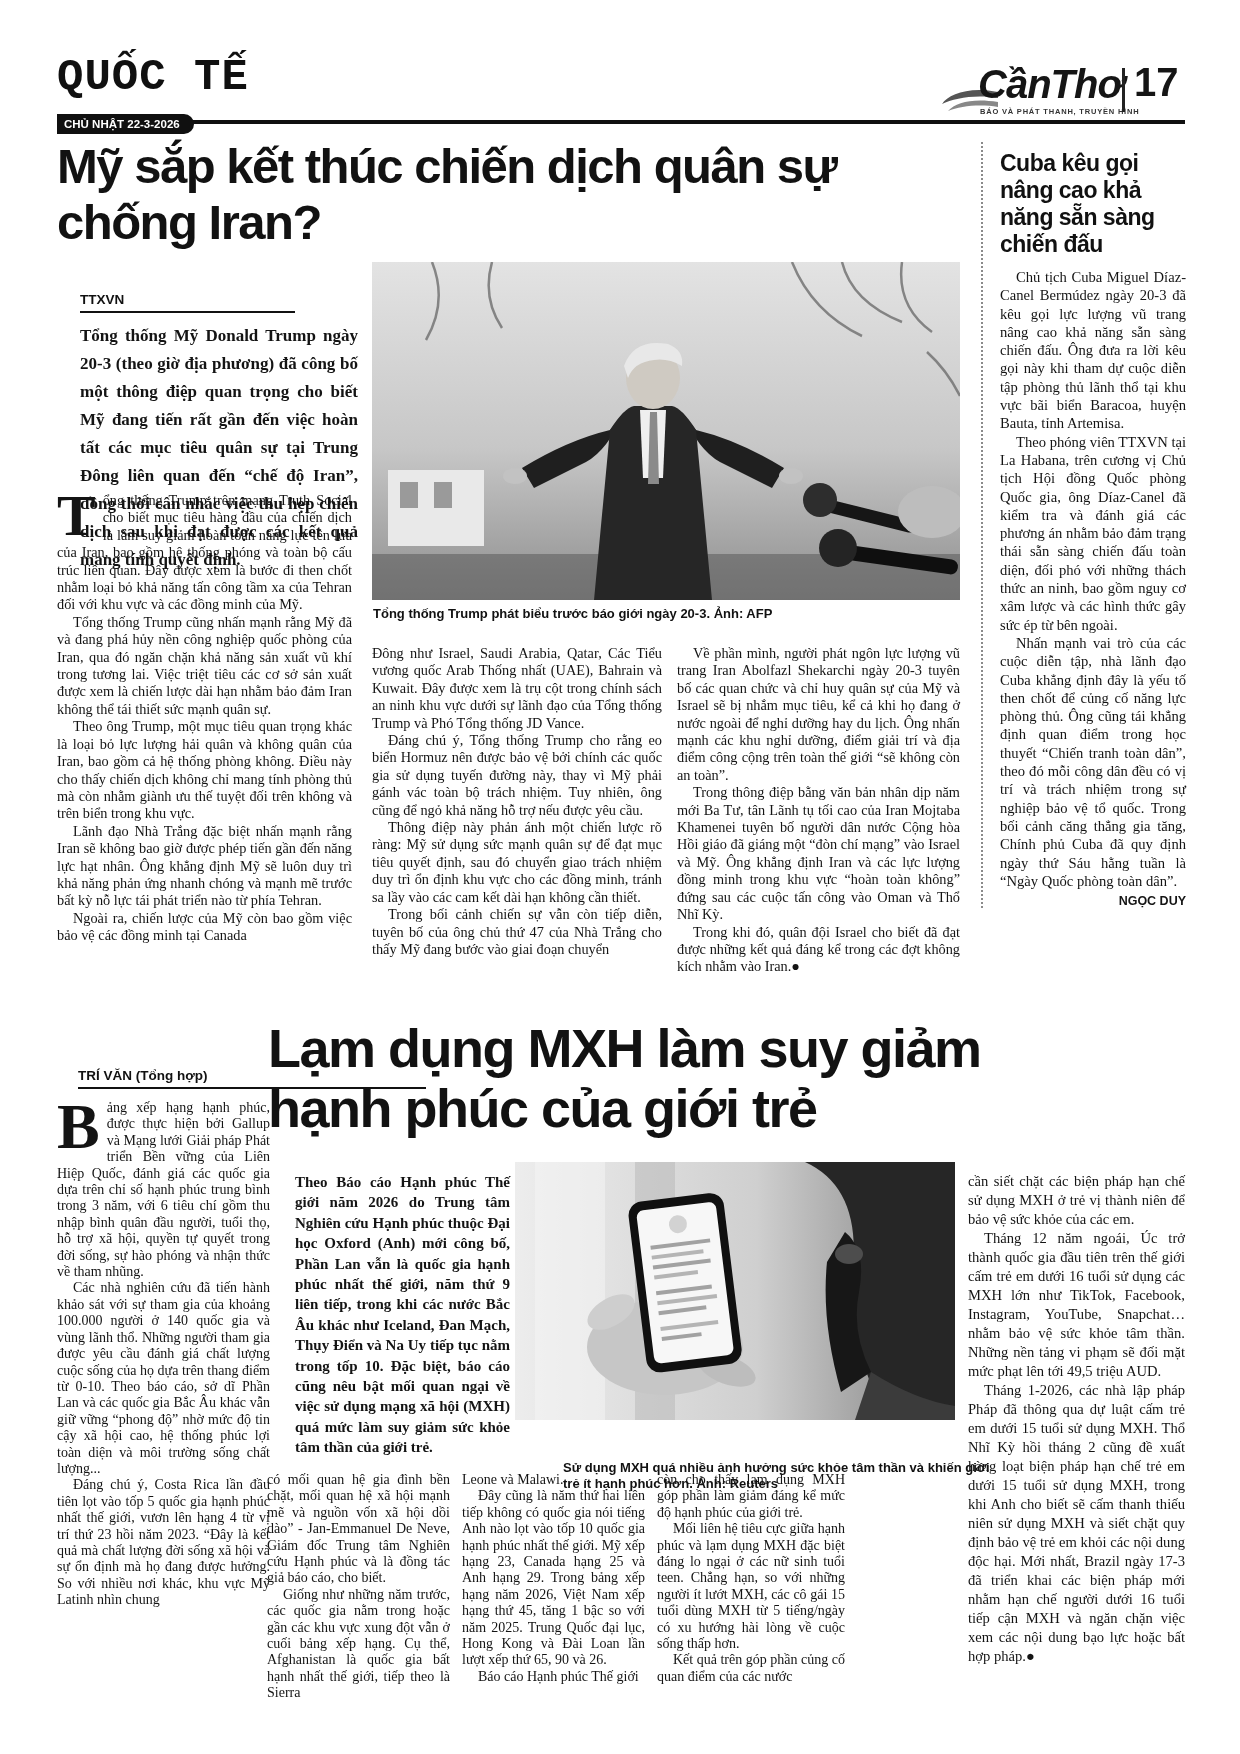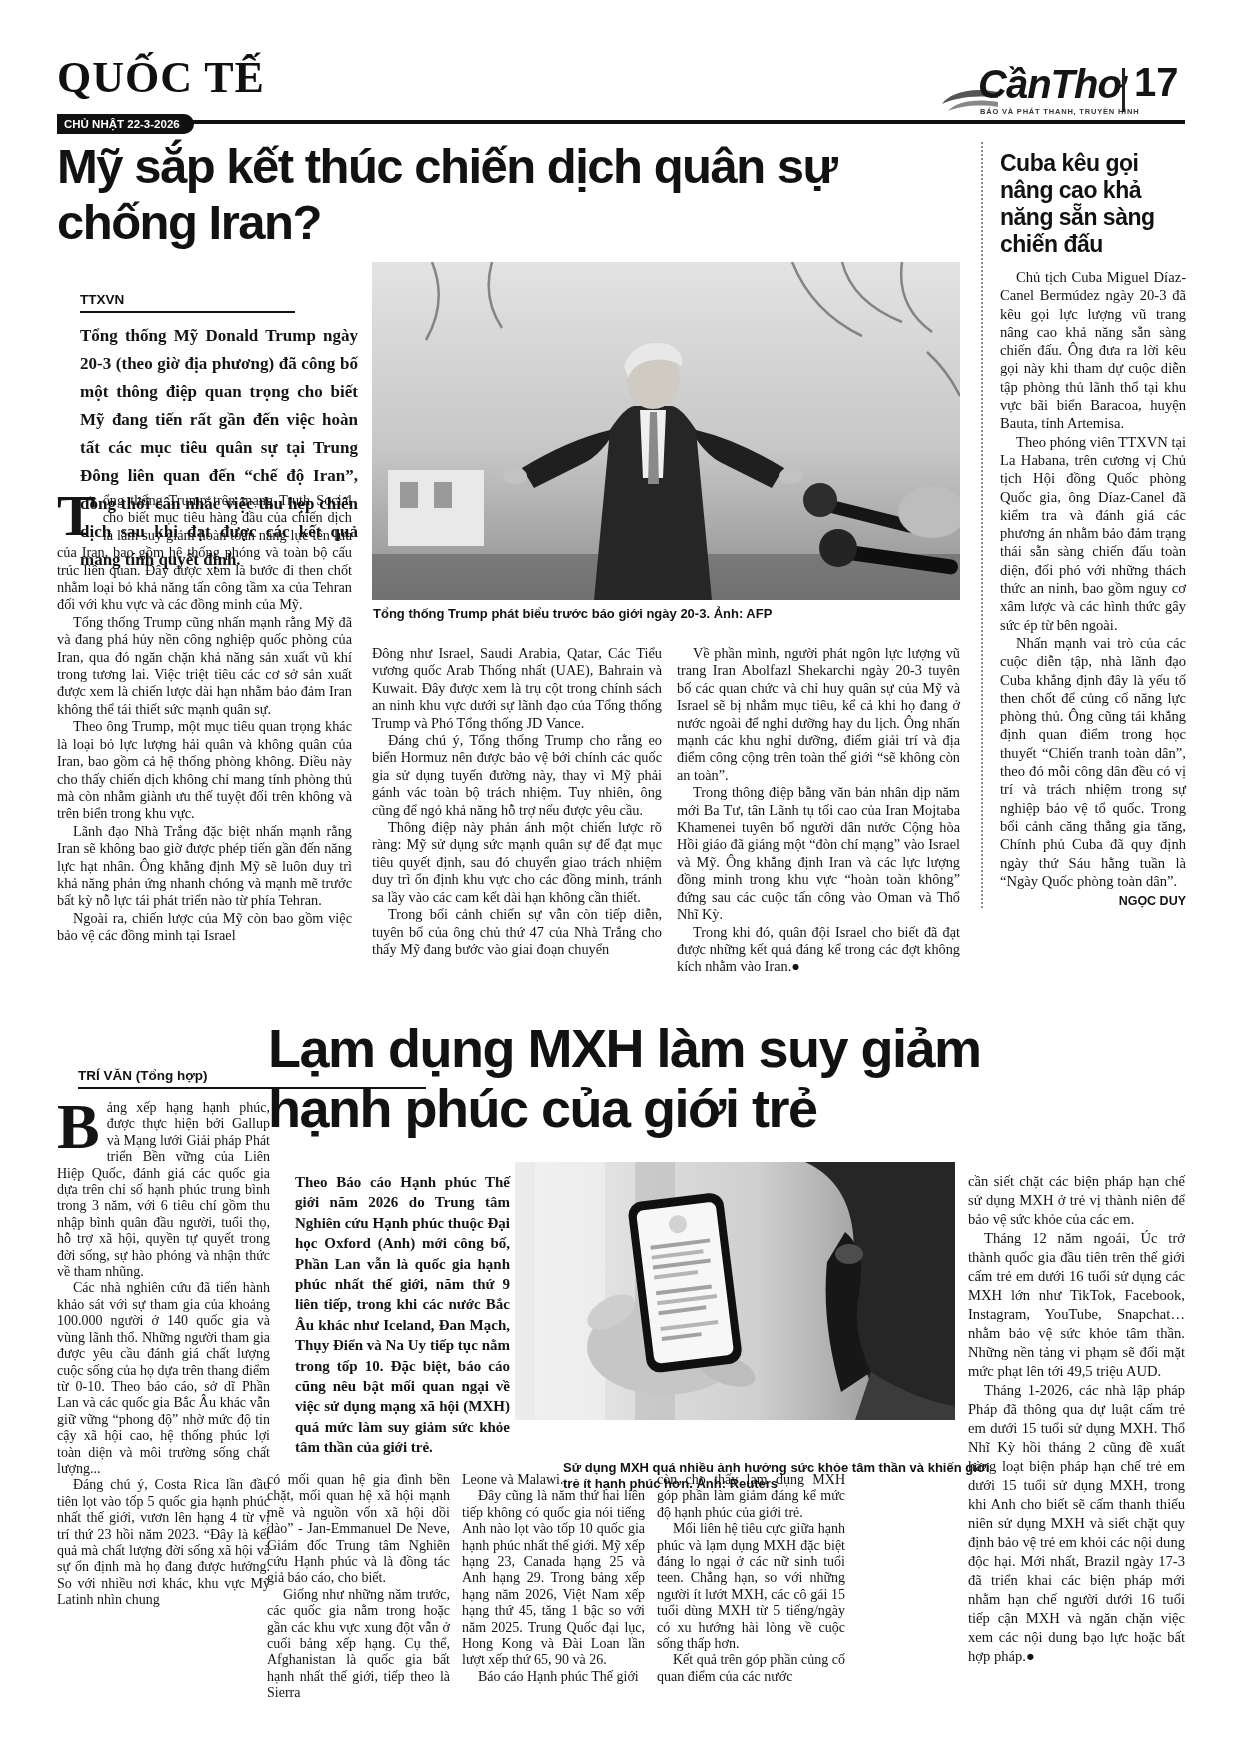--- a/index.html
+++ b/index.html
@@ -1,21 +1,21 @@
 <!DOCTYPE html>
 <html><head>
 <meta charset="utf-8">
 <style>
   html,body{margin:0;padding:0;background:#e9e9e9;}
   .page{position:relative;width:1240px;height:1754px;background:#ffffff;margin:0 auto;
         font-family:"Liberation Serif","DejaVu Serif",serif;color:#141414;overflow:hidden;}
   .abs{position:absolute;}
 
   
-  .section-title{font-family:Liberation Serif, serif;font-weight:bold;
+  .section-title{font-family:Liberation Mono, monospace;font-weight:bold;
                  font-size:44px;letter-spacing:1px;color:#101010;}
   .date-strip{background:#101010;color:#fff;font-family:"Liberation Sans","DejaVu Sans",sans-serif;
               font-weight:bold;font-size:11.5px;line-height:20px;padding:0 14px 0 7px;
               border-radius:0 10px 10px 0;}
   .header-rule{background:#101010;}
   .logo-text{font-family:"Liberation Sans","DejaVu Sans",sans-serif;font-weight:bold;
              font-style:italic;font-size:40px;letter-spacing:-1px;color:#151515;}
   .logo-tagline{font-family:"Liberation Sans","DejaVu Sans",sans-serif;font-weight:bold;
                 font-size:7.5px;letter-spacing:.8px;color:#333;}
   .page-number{font-family:"Liberation Sans","DejaVu Sans",sans-serif;font-weight:bold;
@@ -121,21 +121,21 @@
       <ellipse cx="560" cy="250" rx="34" ry="26" fill="#bdbdbd"></ellipse>
     </g>
   </svg>
   <div class="abs caption" style="left:373px;top:606px;width:585px;">Tổng thống Trump phát biểu trước báo giới ngày 20-3. Ảnh: AFP</div>
 
   <div class="abs body bm c-main" style="left:57px;top:492px;width:295px;">
     <p class="flush"><span class="dropcap dc-t">T</span><span>ổng thống Trump trên mạng Truth Social cho biết mục tiêu hàng đầu của chiến dịch là làm suy giảm hoàn toàn năng lực tên lửa của Iran, bao gồm hệ thống phóng và toàn bộ cấu trúc liên quan. Đây được xem là bước đi then chốt nhằm loại bỏ khả năng tấn công tầm xa của Tehran đối với khu vực và các đồng minh của Mỹ.</span></p>
     <p>Tổng thống Trump cũng nhấn mạnh rằng Mỹ đã và đang phá hủy nền công nghiệp quốc phòng của Iran, qua đó ngăn chặn khả năng sản xuất vũ khí trong tương lai. Việc triệt tiêu các cơ sở sản xuất được xem là chiến lược dài hạn nhằm bảo đảm Iran không thể tái thiết sức mạnh quân sự.</p>
     <p>Theo ông Trump, một mục tiêu quan trọng khác là loại bỏ lực lượng hải quân và không quân của Iran, bao gồm cả hệ thống phòng không. Điều này cho thấy chiến dịch không chỉ mang tính phòng thủ mà còn nhằm giành ưu thế tuyệt đối trên không và trên biển trong khu vực.</p>
     <p>Lãnh đạo Nhà Trắng đặc biệt nhấn mạnh rằng Iran sẽ không bao giờ được phép tiến gần đến năng lực hạt nhân. Ông khẳng định Mỹ sẽ luôn duy trì khả năng phản ứng nhanh chóng và mạnh mẽ trước bất kỳ nỗ lực tái phát triển nào từ phía Tehran.</p>
-    <p>Ngoài ra, chiến lược của Mỹ còn bao gồm việc bảo vệ các đồng minh tại Israel</p>
+    <p>Ngoài ra, chiến lược của Mỹ còn bao gồm việc bảo vệ các đồng minh tại Canada</p>
   </div>
 
   <div class="abs body bm c-main" style="left:372px;top:645px;width:290px;">
     <p class="flush">Đông như Israel, Saudi Arabia, Qatar, Các Tiểu vương quốc Arab Thống nhất (UAE), Bahrain và Kuwait. Đây được xem là trụ cột trong chính sách an ninh khu vực dưới sự lãnh đạo của Tổng thống Trump và Phó Tổng thống JD Vance.</p>
     <p>Đáng chú ý, Tổng thống Trump cho rằng eo biển Hormuz nên được bảo vệ bởi chính các quốc gia sử dụng tuyến đường này, thay vì Mỹ phải gánh vác toàn bộ trách nhiệm. Tuy nhiên, ông cũng để ngỏ khả năng hỗ trợ nếu được yêu cầu.</p>
     <p>Thông điệp này phản ánh một chiến lược rõ ràng: Mỹ sử dụng sức mạnh quân sự để đạt mục tiêu quyết định, sau đó chuyển giao trách nhiệm duy trì ổn định khu vực cho các đồng minh, tránh sa lầy vào các cam kết dài hạn không cần thiết.</p>
     <p>Trong bối cảnh chiến sự vẫn còn tiếp diễn, tuyên bố của ông chủ thứ 47 của Nhà Trắng cho thấy Mỹ đang bước vào giai đoạn chuyển</p>
   </div>
 
   <div class="abs body bm c-main" style="left:677px;top:645px;width:283px;">

